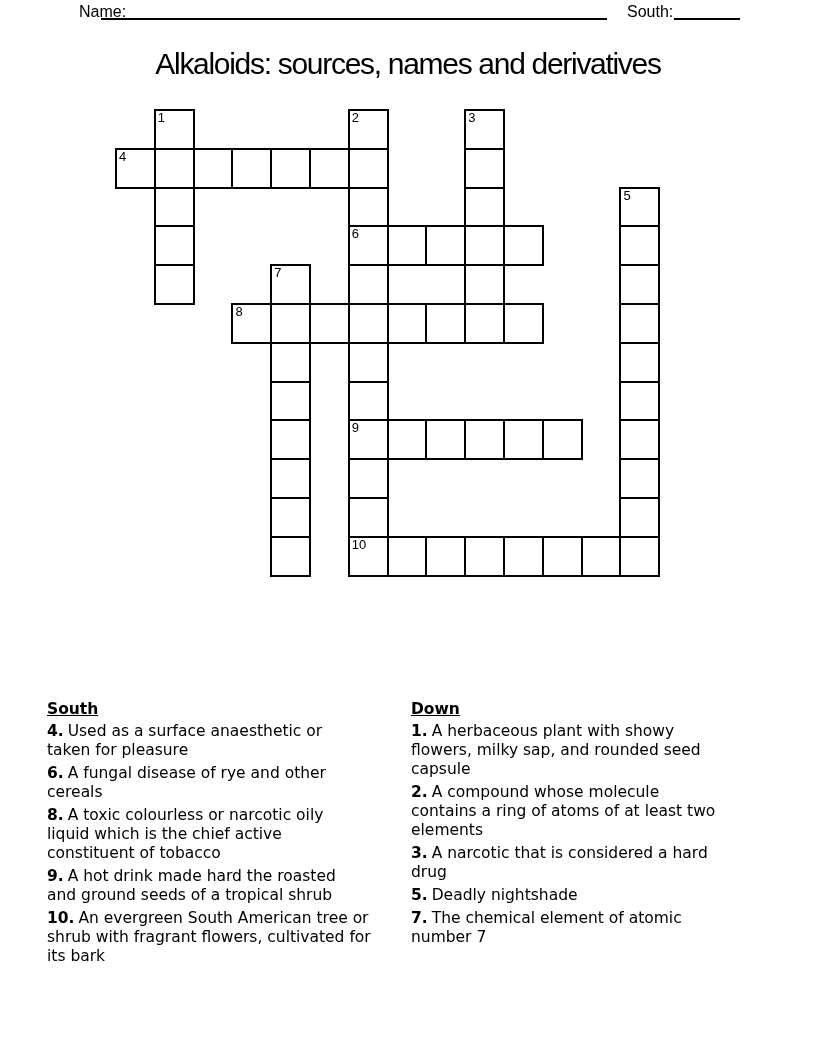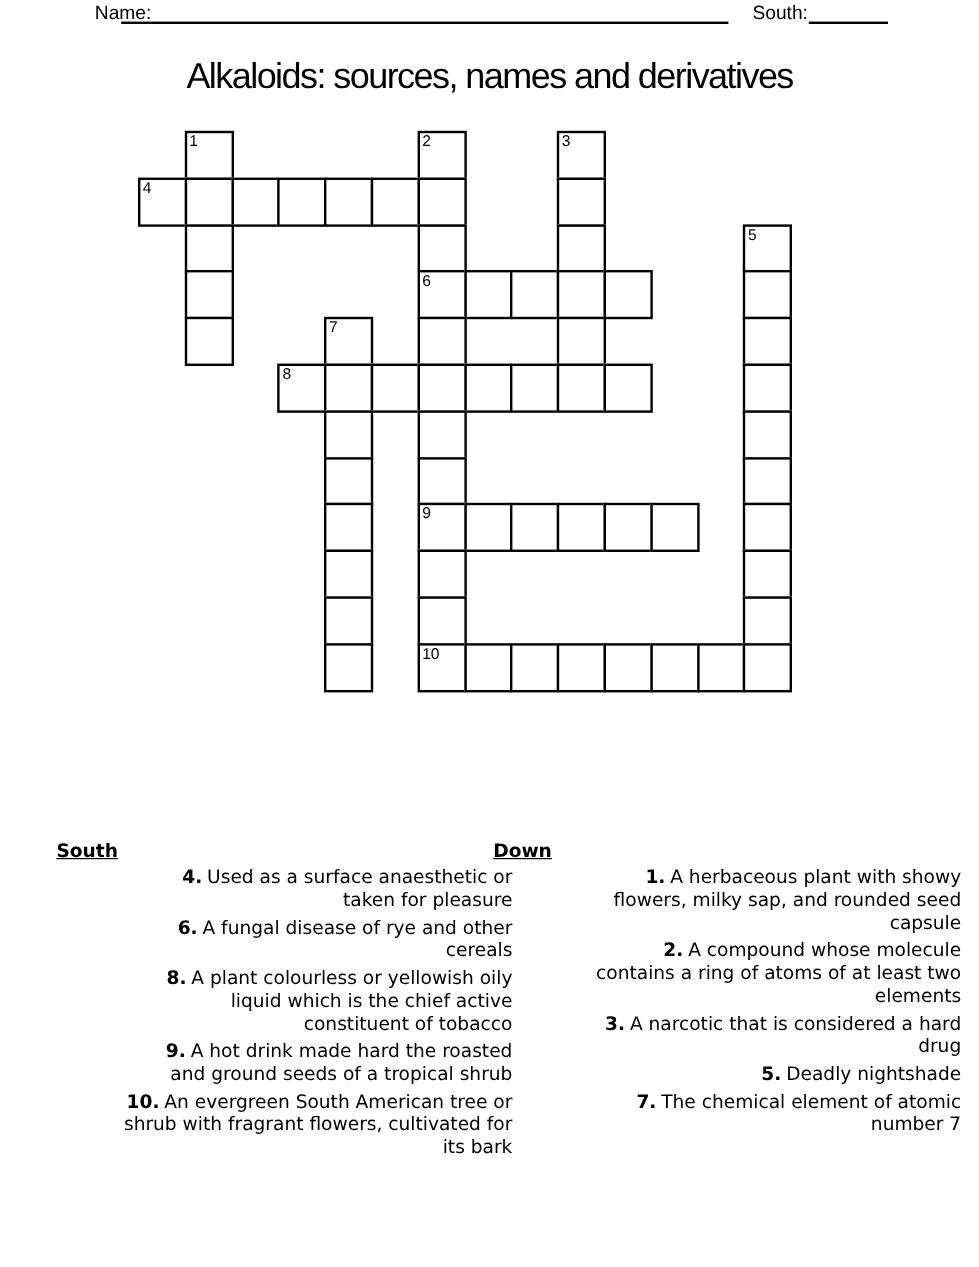--- a/index.html
+++ b/index.html
@@ -33,21 +33,21 @@
   .clue-col{
     position:absolute;top:700px;font-family:"DejaVu Sans",sans-serif;
     font-size:15.5px;line-height:19px;
   }
   #across-col{left:47px;width:380px;}
   #down-col{left:411px;width:390px;}
   .clue-heading{
     font-weight:bold;text-decoration:underline;margin:0 0 3px 0;
     font-size:15.5px;line-height:19px;
   }
-  p.clue{margin:0 0 4px 0;text-align:right;}
+  p.clue{margin:0 0 4px 0;}
   p.clue .cnum{font-weight:bold;margin-right:4px;}
   p.clue .ctext{white-space:pre-line;}
 </style>
 </head>
 <body>
 
 <span class="hdr-label" id="name-label">Name:</span>
 <div class="fill-line" id="name-line"></div>
 <span class="hdr-label" id="date-label">South:</span>
 <div class="fill-line" id="date-line"></div>
@@ -141,21 +141,21 @@
     <div class="cell" style="left: 464.6px; top: 425.8px; border-color: rgb(0, 0, 0);"></div>
     <div class="cell" style="left: 503.4px; top: 425.8px; border-color: rgb(0, 0, 0);"></div>
   </div>
 
 <div class="clue-col" id="across-col">
   <p class="clue-heading">South</p>
 <p class="clue"><span class="cnum">4.</span><span class="ctext">Used as a surface anaesthetic or
 taken for pleasure</span></p>
     <p class="clue"><span class="cnum">6.</span><span class="ctext">A fungal disease of rye and other
 cereals</span></p>
-    <p class="clue"><span class="cnum">8.</span><span class="ctext">A plant colourless or yellowish oily
+    <p class="clue"><span class="cnum">8.</span><span class="ctext">A toxic colourless or narcotic oily
 liquid which is the chief active
 constituent of tobacco</span></p>
     <p class="clue"><span class="cnum">9.</span><span class="ctext">A hot drink made hard the roasted
 and ground seeds of a tropical shrub</span></p>
     <p class="clue"><span class="cnum">10.</span><span class="ctext">An evergreen South American tree or
 shrub with fragrant flowers, cultivated for
 its bark</span></p>
   </div>
 <div class="clue-col" id="down-col">
   <p class="clue-heading">Down</p>

